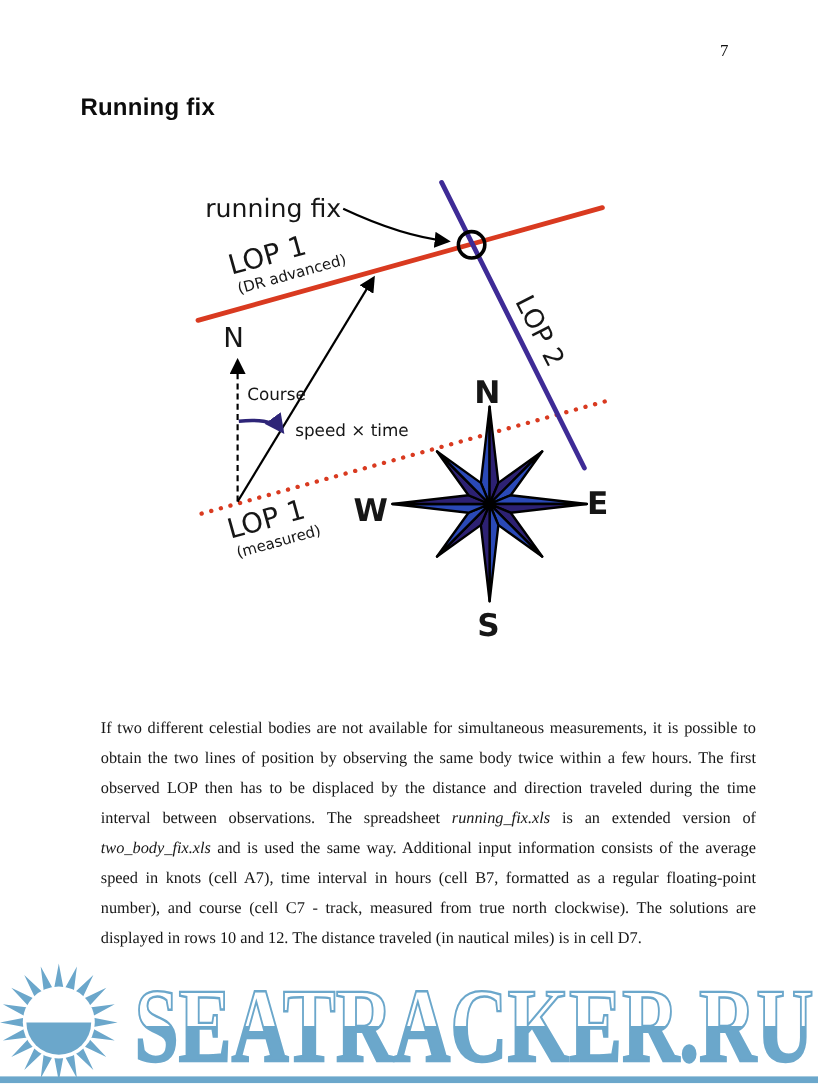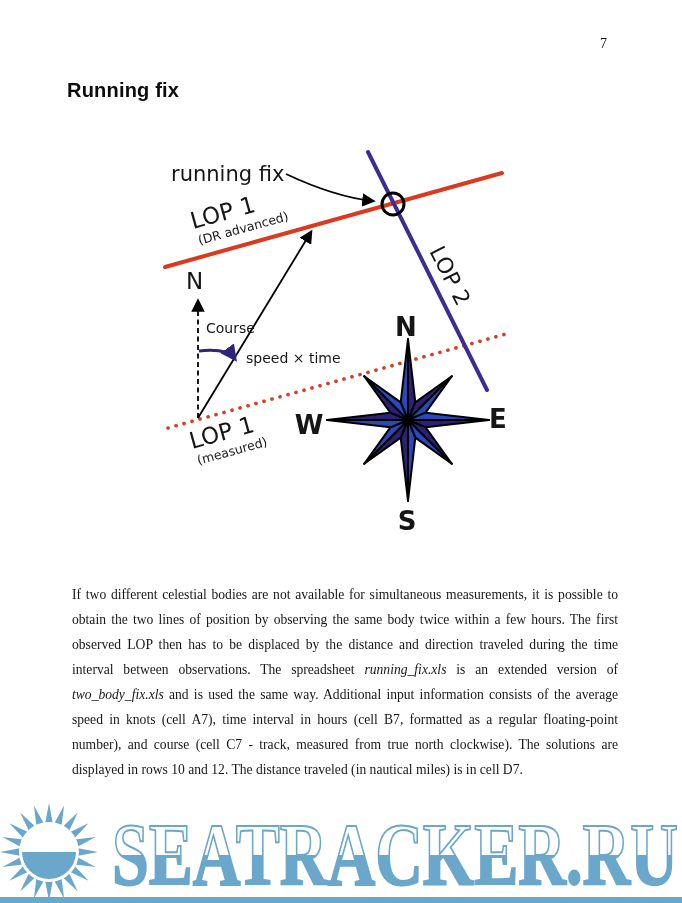--- a/index.html
+++ b/index.html
@@ -4,21 +4,21 @@
 <style>
   html,body{margin:0;padding:0;background:#fff;}
   .page{position:relative;width:682px;height:903px;background:#ffffff;overflow:hidden;
         font-family:"Liberation Serif",serif;}
   .page-number{position:absolute;top:36px;left:600px;font-size:14px;color:#111;}
   .heading{position:absolute;top:79px;left:67px;margin:0;
            font-family:"Liberation Sans",sans-serif;font-size:20px;font-weight:bold;
            color:#0c0c0c;letter-spacing:.2px;}
   .diagram{position:absolute;top:0;left:0;}
   .diagram text{font-family:"DejaVu Sans",sans-serif;fill:#161616;}
-  .body-text{position:absolute;top:578px;left:68px;width:546px;margin:4px;
+  .body-text{position:absolute;top:578px;left:68px;width:546px;margin:16px;
              font-size:13.6px;line-height:25px;text-align:justify;color:#161616;}
   .watermark{position:absolute;bottom:0;left:0;}
   .wm-text{font-family:"Liberation Serif",serif;font-weight:bold;}
 </style>
 </head>
 <body>
 
 <div class="page">
 
   <div class="page-number">7</div>

